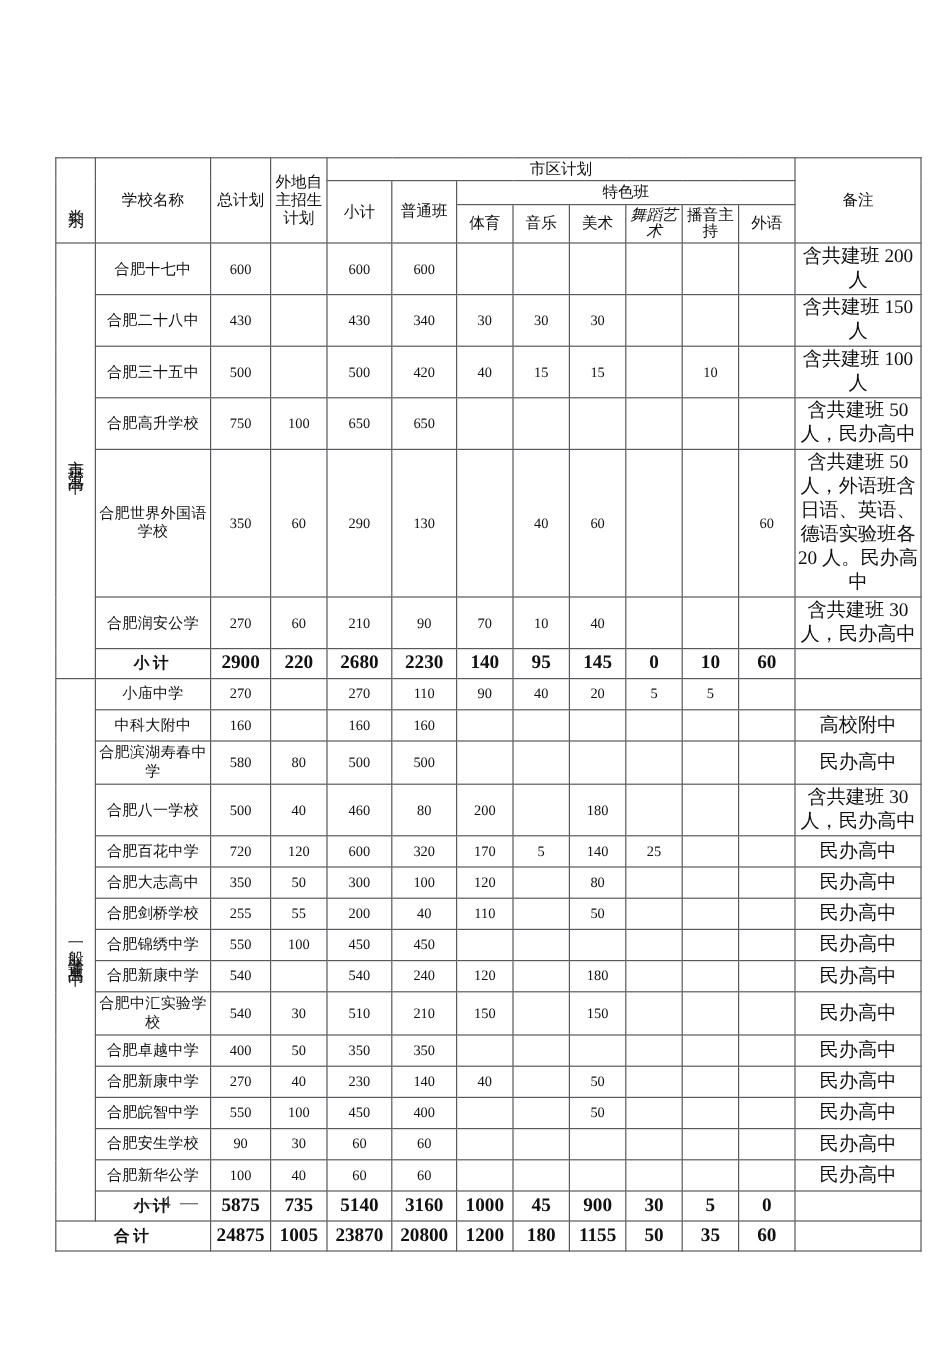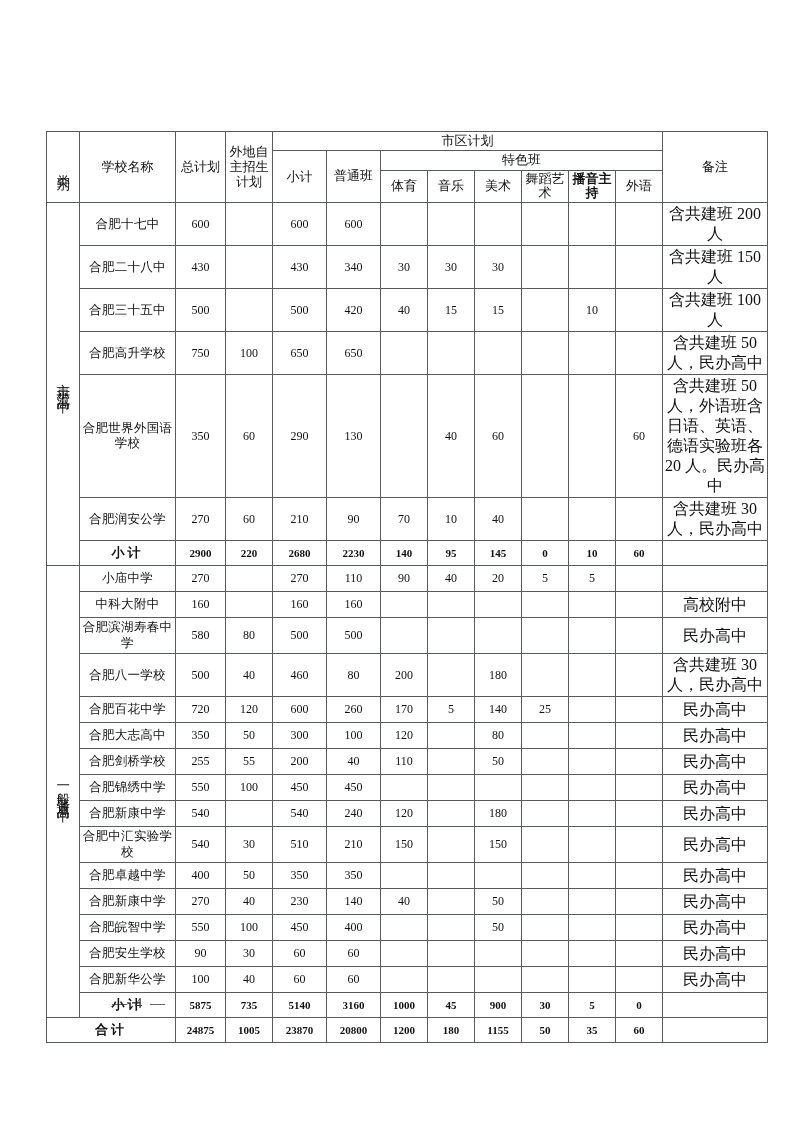--- a/index.html
+++ b/index.html
@@ -74,21 +74,21 @@
     letter-spacing: 0px;
   }
   tr.subtotal td, tr.grandtotal td {
     font-weight: bold;
   }
   tr.subtotal td.sublabel, tr.grandtotal td.sublabel {
     font-size: 13px;
     letter-spacing: 3px;
   }
   tr.subtotal td.num, tr.grandtotal td.num {
-    font-size: 11px;
+    font-size: 16px;
   }
   .section-divider td {
     border-top: 1.6px solid #3a3f44;
   }
   .footer {
     position: absolute;
     left: 112px;
     top: 995px;
     font-size: 15px;
     letter-spacing: 2px;
@@ -136,22 +136,22 @@
         </tr>
         <tr>
           <td rowspan="2">小计</td>
           <td rowspan="2" style="line-height:1.15;">普通班</td>
           <td colspan="6">特色班</td>
         </tr>
         <tr>
           <td>体育</td>
           <td>音乐</td>
           <td>美术</td>
-          <td style="line-height:1.15;">舞蹈艺术</td>
-          <td style="line-height:1.15;font-weight:bold;">播音主持</td>
+          <td style="line-height:1.15;font-style:italic;">舞蹈艺术</td>
+          <td style="line-height:1.15;">播音主持</td>
           <td>外语</td>
         </tr>
       </thead>
       <tbody id="tbody">
           <tr style="height: 33px;">
             <td rowspan="7"><span class="vlabel">市示范高中</span></td>
             <td class="school">合肥十七中</td>
             <td class="num">600</td>
             <td class="num"></td>
             <td class="num">600</td>
@@ -303,21 +303,21 @@
             <td class="num"></td>
             <td class="num"></td>
             <td class="num"></td>
             <td class="remark">含共建班 30 人，民办高中</td>
           </tr>
           <tr style="height: 26px;">
             <td class="school">合肥百花中学</td>
             <td class="num">720</td>
             <td class="num">120</td>
             <td class="num">600</td>
-            <td class="num">260</td>
+            <td class="num">320</td>
             <td class="num">170</td>
             <td class="num">5</td>
             <td class="num">140</td>
             <td class="num">25</td>
             <td class="num"></td>
             <td class="num"></td>
             <td class="remark">民办高中</td>
           </tr>
           <tr style="height: 26px;">
             <td class="school">合肥大志高中</td>

